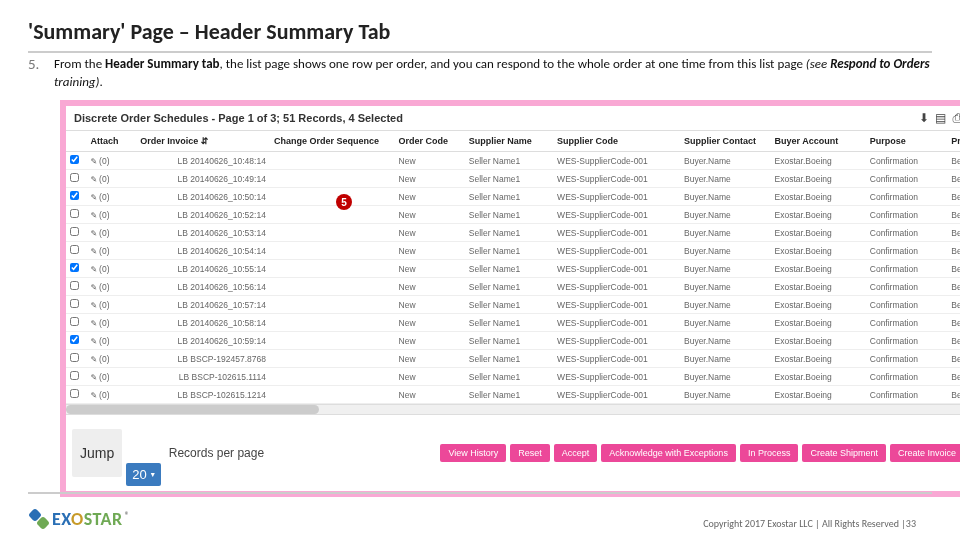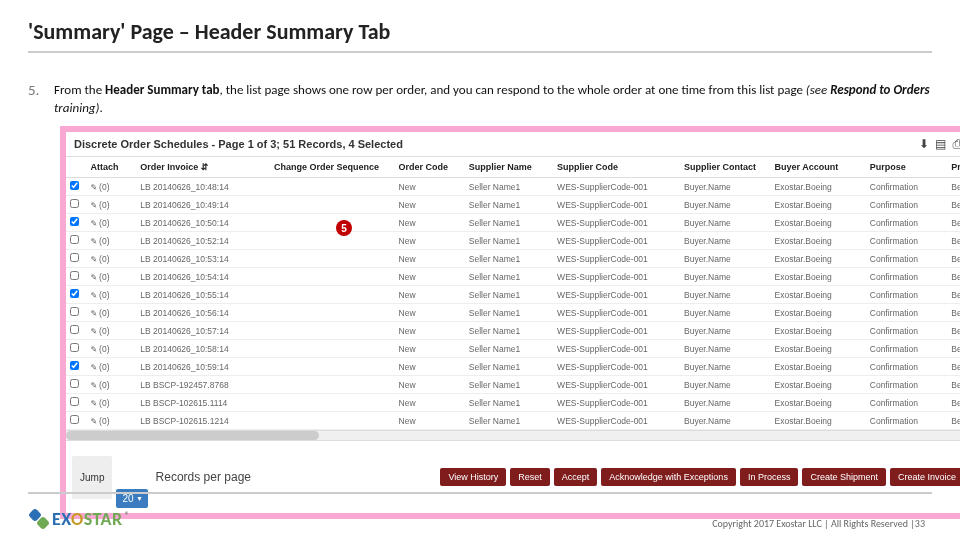--- a/index.html
+++ b/index.html
@@ -1,43 +1,43 @@
 <!DOCTYPE html>
 <html><head>
 <meta charset="utf-8">
 <style>
   * { box-sizing: border-box; margin: 0; padding: 0; }
   body { font-family: Calibri, Arial, sans-serif; background: #fff; width: 960px; height: 540px; position: relative; overflow: hidden; }
   .slide { padding: 18px 28px 0 28px; }
-  .title { font-size: 22px; font-weight: 700; color: #222; padding-bottom: 6px; border-bottom: 2px solid #ccc; margin-bottom: 28px; }
+  .title { font-size: 22px; font-weight: 700; color: #222; padding-bottom: 6px; border-bottom: 2px solid #ccc; margin-bottom: 2px; }
   .body-row { display: flex; align-items: flex-start; gap: 10px; margin-bottom: 10px; }
   .step-num { color: #7a7a7a; font-size: 15px; min-width: 16px; }
   .body-text { font-size: 13px; color: #111; line-height: 1.35; }
   .body-text b { font-weight: 700; }
   .body-text i { font-style: italic; }
   .screenshot { margin-left: 32px; width: 916px; border: 6px solid #f9a8d4; background: #fff; font-family: Arial, sans-serif; font-size: 9px; color: #555; position: relative; }
   .shot-header { display: flex; justify-content: space-between; align-items: center; padding: 5px 8px; border-bottom: 1px solid #ddd; }
   .shot-title { font-size: 11px; font-weight: 700; color: #333; }
   .shot-icons { display: flex; gap: 6px; color: #444; }
   .shot-icons span { font-size: 12px; }
   table.grid { width: 100%; border-collapse: collapse; table-layout: fixed; }
   table.grid th { text-align: left; font-size: 9px; font-weight: 700; color: #222; padding: 5px 4px; border-bottom: 1px solid #ddd; white-space: nowrap; overflow: hidden; }
   table.grid td { font-size: 8.5px; color: #666; padding: 3px 4px; border-bottom: 1px solid #eee; white-space: nowrap; overflow: hidden; }
   .chk { width: 18px; }
   .attach-cell { color: #777; }
   .attach-cell::before { content: "\270E"; margin-right: 2px; font-size: 8px; }
-  .link { color: #3b73af; }
+  .link { color: #3b73af; text-align: right; }
   .callout { position: absolute; top: 88px; left: 270px; width: 16px; height: 16px; border-radius: 50%; background: #c00000; color: #fff; font-size: 10px; font-weight: 700; display: flex; align-items: center; justify-content: center; }
   .toolbar { display: flex; align-items: center; gap: 4px; padding: 5px 6px; border-top: 1px solid #ddd; flex-wrap: nowrap; }
-  .tb-btn { background: #7f1d1d; color: #fff; font-size: 9px; padding: 4px 8px; border-radius: 2px; white-space: nowrap; }
-  .tb-plain { background: #eee; color: #333; font-size: 10px; padding: 16px 8px; border-radius: 2px; }
-  .tb-sel { background: #3b7bbf; color:#fff; font-size:10px; padding:4px 6px; border-radius:2px; display:flex; align-items:center; gap:4px;margin-top:43px;}
+  .tb-btn { background: #ec4899; color: #fff; font-size: 9px; padding: 4px 8px; border-radius: 2px; white-space: nowrap; }
+  .tb-plain { background: #eee; color: #333; font-size: 14px; padding: 16px 8px; border-radius: 2px; }
+  .tb-sel { background: #3b7bbf; color:#fff; font-size:13px; padding:4px 6px; border-radius:2px; display:flex; align-items:center; gap:4px;margin-top:43px;}
   .tb-sel::after{content:"\25BE"; font-size:8px;}
   .rpp { font-size: 12px; color: #444; margin-right: auto; margin-left: 4px; }
-  .footer { position: absolute; bottom: 10px; left: 0; right: 7px; display: flex; justify-content: space-between; align-items: flex-end; padding: 0 28px; }
+  .footer { position: absolute; bottom: 10px; left: 0; right: 16px; display: flex; justify-content: space-between; align-items: flex-end; padding: 0 28px; }
   .footer-line { position: absolute; bottom: 46px; left: 28px; right: 28px; border-top: 2px solid #ccc; }
   .logo { display: flex; align-items: center; gap: 2px; }
   .logo-mark { width: 22px; height: 22px; position: relative; }
   .logo-mark::before, .logo-mark::after { content: ""; position: absolute; border-radius: 3px; }
   .logo-mark::before { width: 10px; height: 10px; background: #2a6fb5; top: 2px; left: 2px; transform: rotate(45deg);}
   .logo-mark::after { width: 10px; height: 10px; background: #6fa954; bottom: 2px; right: 2px; transform: rotate(45deg);}
   .logo-text { font-size: 18px; font-weight: 800; letter-spacing: 0.5px; }
   .logo-text .g1{color:#2a6fb5;} .logo-text .g2{color:#c79a28;} .logo-text .g3{color:#6fa954;}
   .logo-reg { font-size: 9px; color: #888; margin-left: 2px; vertical-align: super;}
   .copy { font-size: 10px; color: #666; display:flex; align-items:baseline;}

